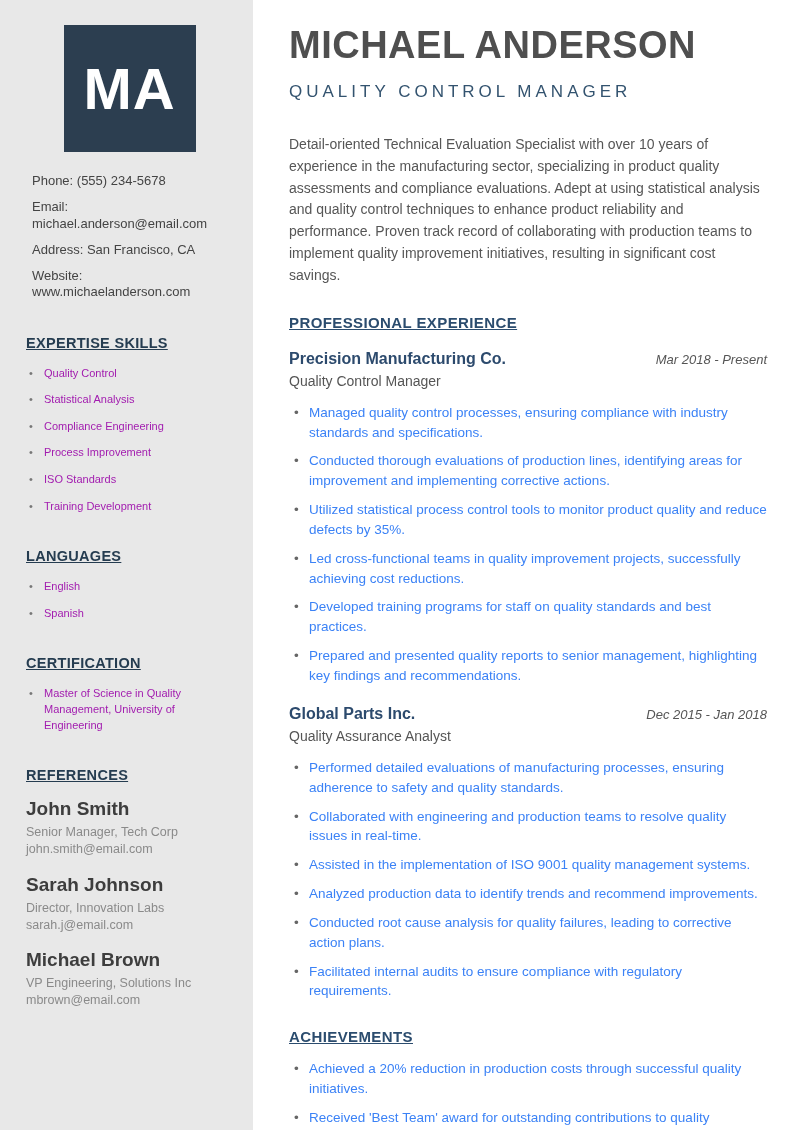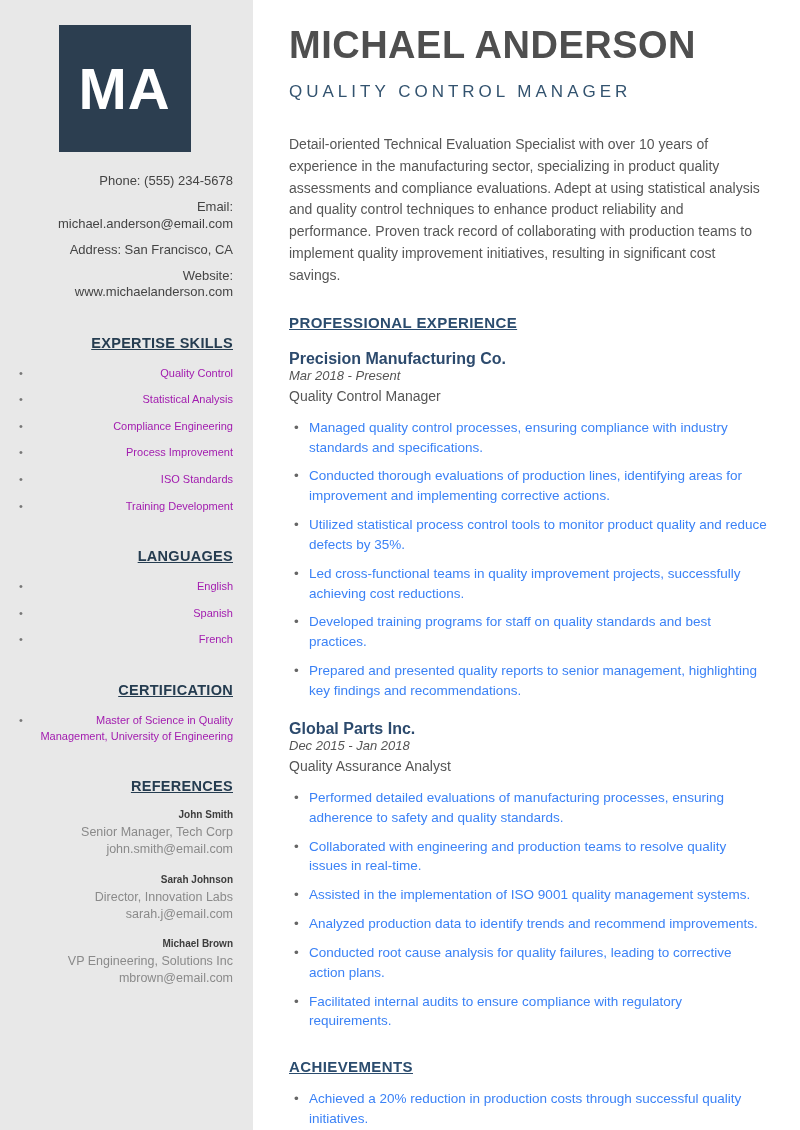--- a/index.html
+++ b/index.html
@@ -7,22 +7,21 @@
     width:800px; height:1130px; overflow:hidden;
     background:#ffffff;
     font-family:"Liberation Sans", "DejaVu Sans", sans-serif;
   }
   .page { display:flex; width:800px; height:1130px; background:#ffffff; }
 
   
   .sidebar {
     width:253px; min-width:253px; height:1130px;
     background:#e8e8e8; box-sizing:border-box;
-    padding:25px 20px 20px 16px;
-    text-align:right;
+    padding:25px 20px 20px 26px;
   }
   .avatar {
     width:132px; height:127px; background:#2c3e50;
     margin:0 auto; display:flex; align-items:center; justify-content:center;
   }
   .avatar span {
     color:#ffffff; font-size:58px; font-weight:bold; letter-spacing:1px;
   }
   .contact { margin-top:21px; }
   .contact p {
@@ -35,42 +34,42 @@
   }
   .side-section ul { margin:0; padding:0; list-style:none; }
   .side-section li {
     position:relative; padding-left:18px; margin-bottom:11px;
     font-size:11px; color:#a21caf; line-height:1.42;
   }
   .side-section li::before {
     content:"\2022"; position:absolute; left:3px; color:#777777;
   }
   .ref { margin-bottom:15px; }
-  .ref-name { font-size:10px; font-weight:bold; color:#3d3d3d; margin:0 0 4px 0; }
+  .ref-name { font-size:19px; font-weight:bold; color:#3d3d3d; margin:0 0 4px 0; }
   .ref-line { font-size:12.5px; color:#8a8a8a; line-height:1.38; margin:0; }
 
   
   .main { flex:1; box-sizing:border-box; padding:26px 33px 20px 36px; }
   h1.name {
     margin:0; font-size:38px; font-weight:bold; letter-spacing:0.5px;
     color:#4f4f4f; line-height:1.05;
   }
   .job-title-line {
     margin-top:16px; font-size:17px; letter-spacing:4px; color:#33536f;
   }
   .summary {
     margin:32px 0 0 0; font-size:14px; line-height:1.56; color:#565656;
   }
   .main-section h2 {
     margin:27px 0 0 0;
     font-size:15px; font-weight:bold; letter-spacing:0.4px;
     color:#2b4c6e; text-decoration:underline;
   }
   .job { margin-top:19px; }
-  .job-head { display:flex; justify-content:space-between; align-items:baseline;flex-direction:column; }
+  .job-head { display:flex; justify-content:space-between; align-items:baseline; }
   .company { font-size:16px; font-weight:bold; color:#2c4a6d; }
   .dates { font-size:13px; font-style:italic; color:#555555; white-space:nowrap; }
   .role { margin-top:5px; font-size:14px; color:#555555; }
   .main ul { margin:14px 0 0 0; padding:0; list-style:none; }
   .main li {
     position:relative; padding-left:20px; margin-bottom:9px;
     font-size:13.5px; color:#3b82f6; line-height:1.47;
   }
   .main li::before {
     content:"\2022"; position:absolute; left:5px; color:#666666;
@@ -103,21 +102,20 @@
         <li>ISO Standards</li>
         <li>Training Development</li>
       </ul>
     </section>
 
     <section class="side-section">
       <h2>LANGUAGES</h2>
       <ul>
         <li>English</li>
         <li>Spanish</li>
-        <li>French</li>
       </ul>
     </section>
 
     <section class="side-section">
       <h2>CERTIFICATION</h2>
       <ul>
         <li>Master of Science in Quality Management, University of Engineering</li>
       </ul>
     </section>
 

